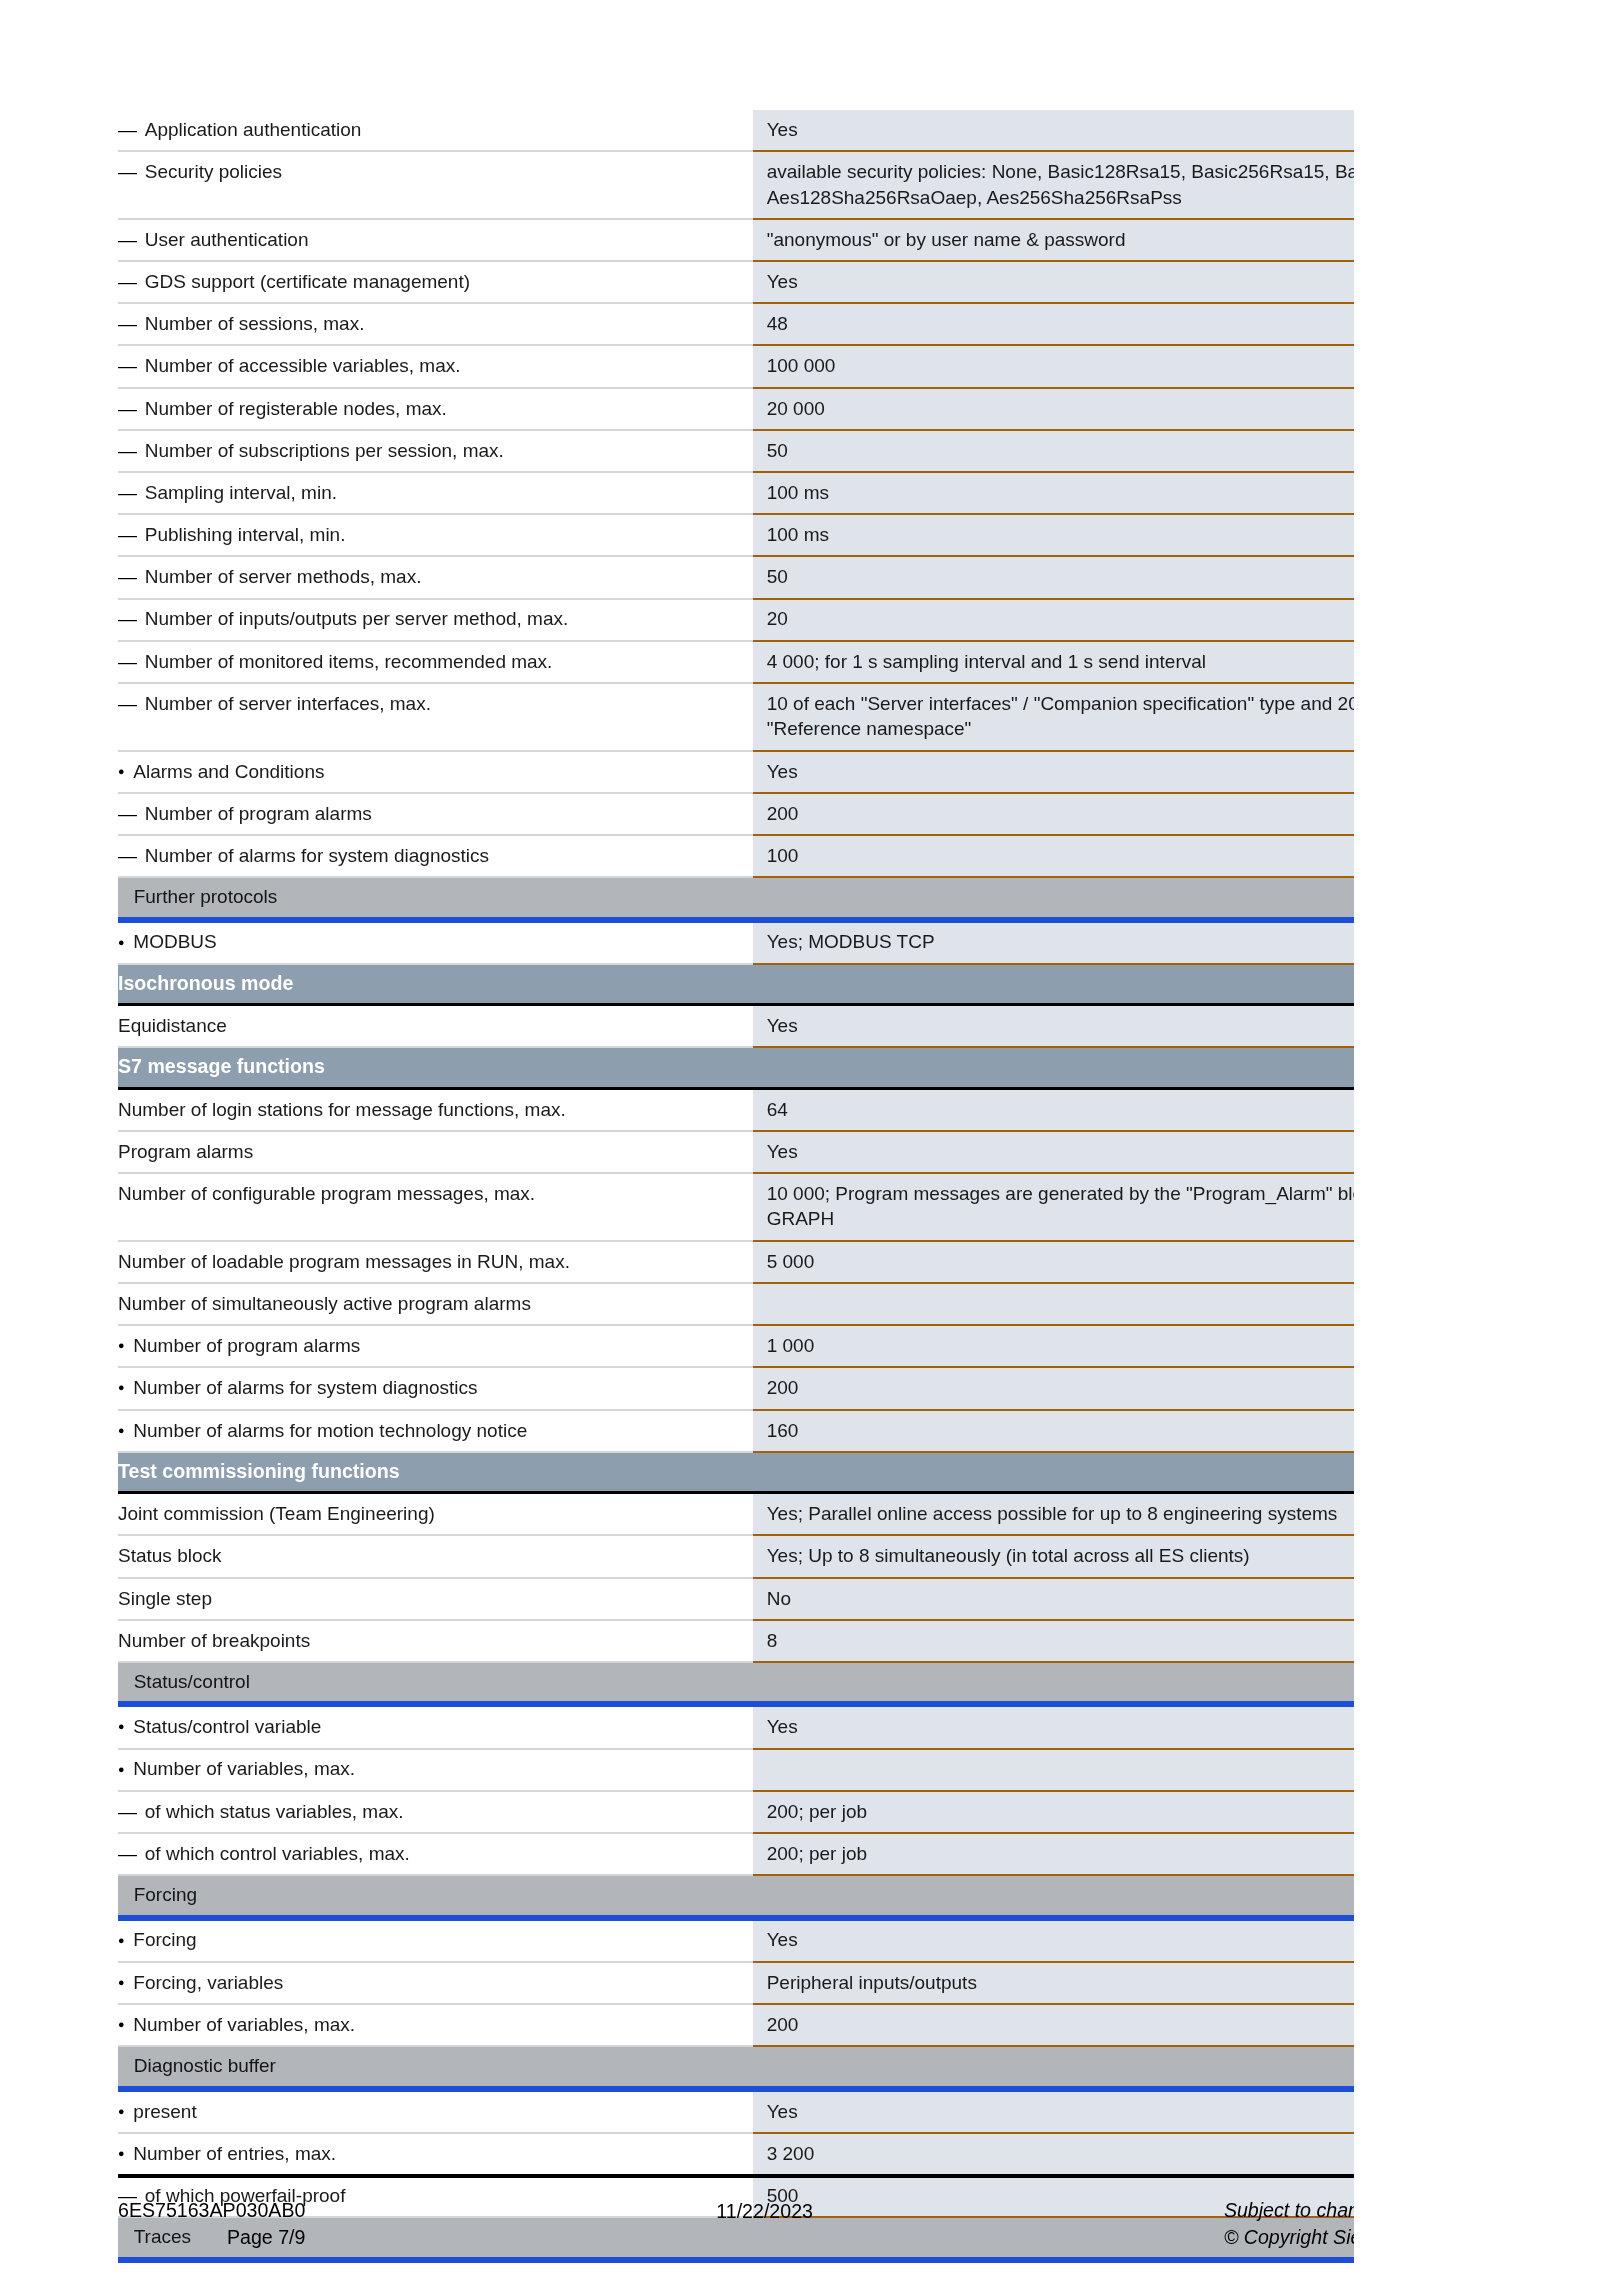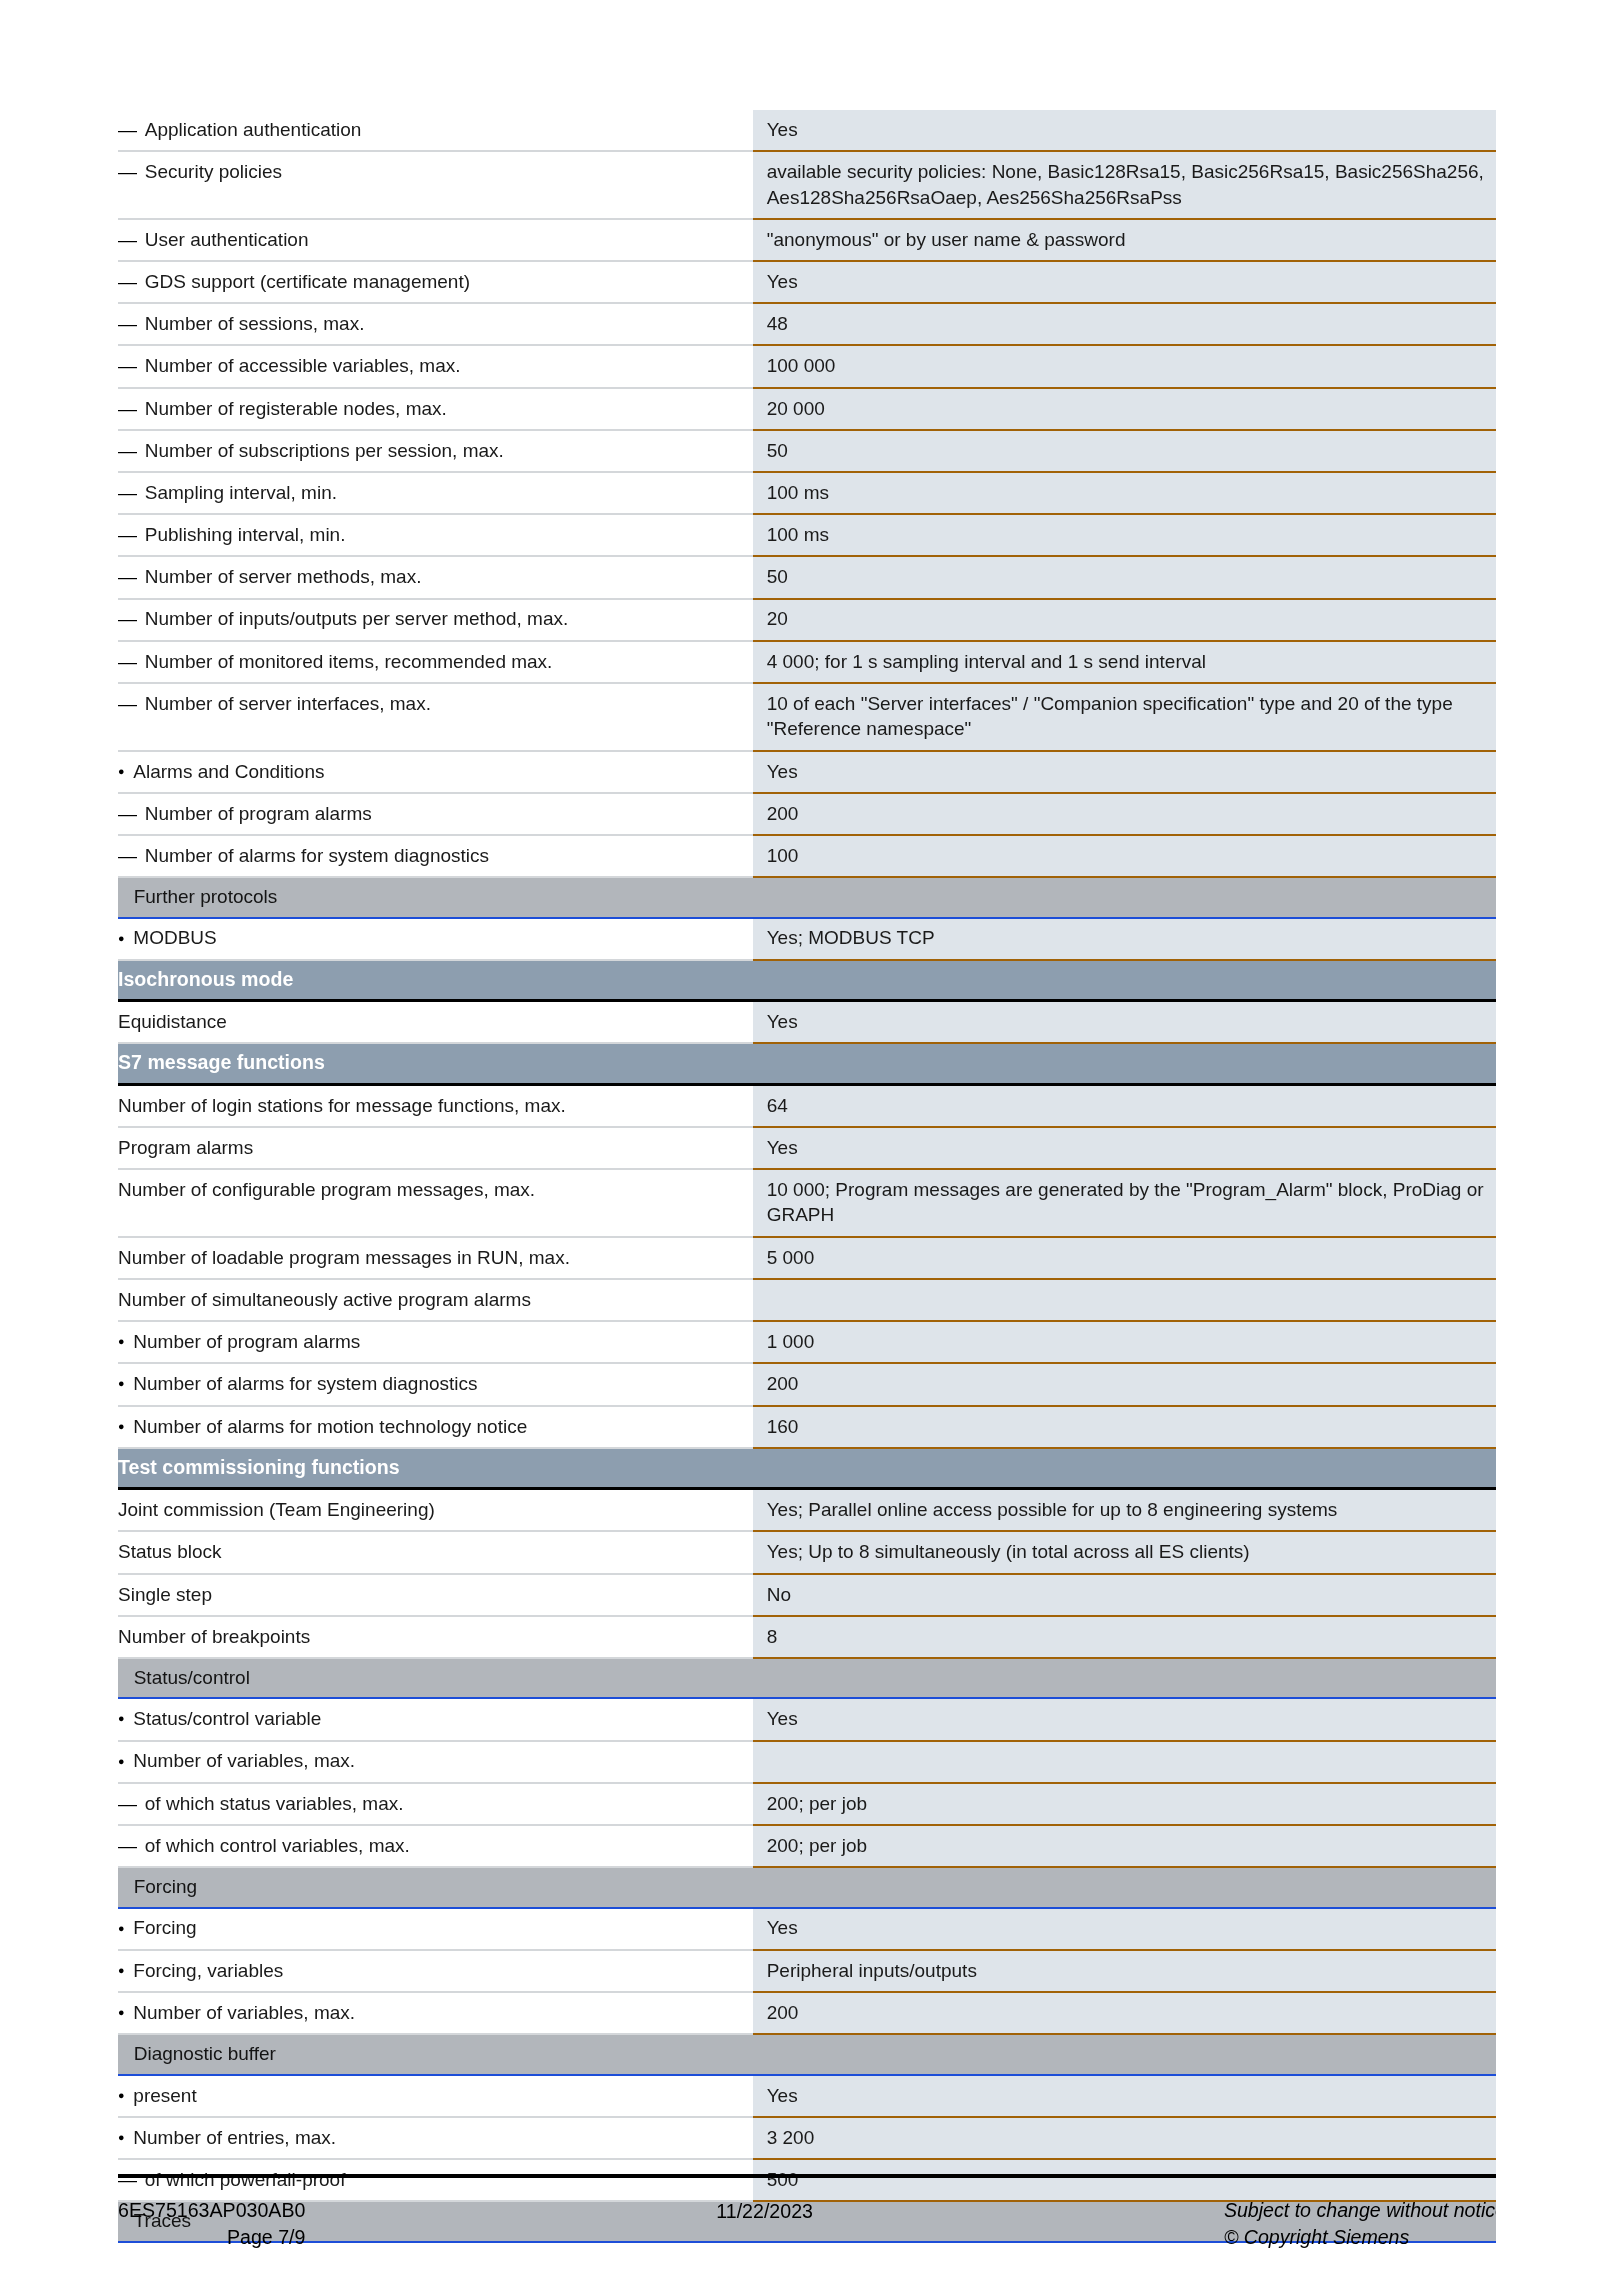--- a/index.html
+++ b/index.html
@@ -8,21 +8,21 @@
     padding: 0;
     background: #ffffff;
   }
   body {
     font-family: "Liberation Sans", sans-serif;
     color: #000000;
     -webkit-font-smoothing: antialiased;
   }
   .page {
     position: relative;
-    width: 1496px;
+    width: 1354px;
     height: 2293px;
     background: #ffffff;
     box-sizing: border-box;
     overflow: hidden;
   }
 
   
   .spec-table {
     position: absolute;
     left: 118px;
@@ -90,21 +90,21 @@
   tr.section-major td.h-value { padding-left: 13.7px; }
 
   
   tr.section-minor td {
     background: #b2b6bb;
     color: #141414;
     font-weight: normal;
     font-size: 19px;
     line-height: 25.5px;
     padding: 5.9px 0 6.9px 0;
-    border-bottom: 2px solid #1d4ed8;
+    border-bottom: 6px solid #1d4ed8;
   }
   tr.section-minor td.h-label { padding-left: 15.7px; }
   tr.section-minor td.h-value {
     background: #b2b6bb;
     padding-left: 13.7px;
   }
 
   
   td.value.empty { color: transparent; }
 

